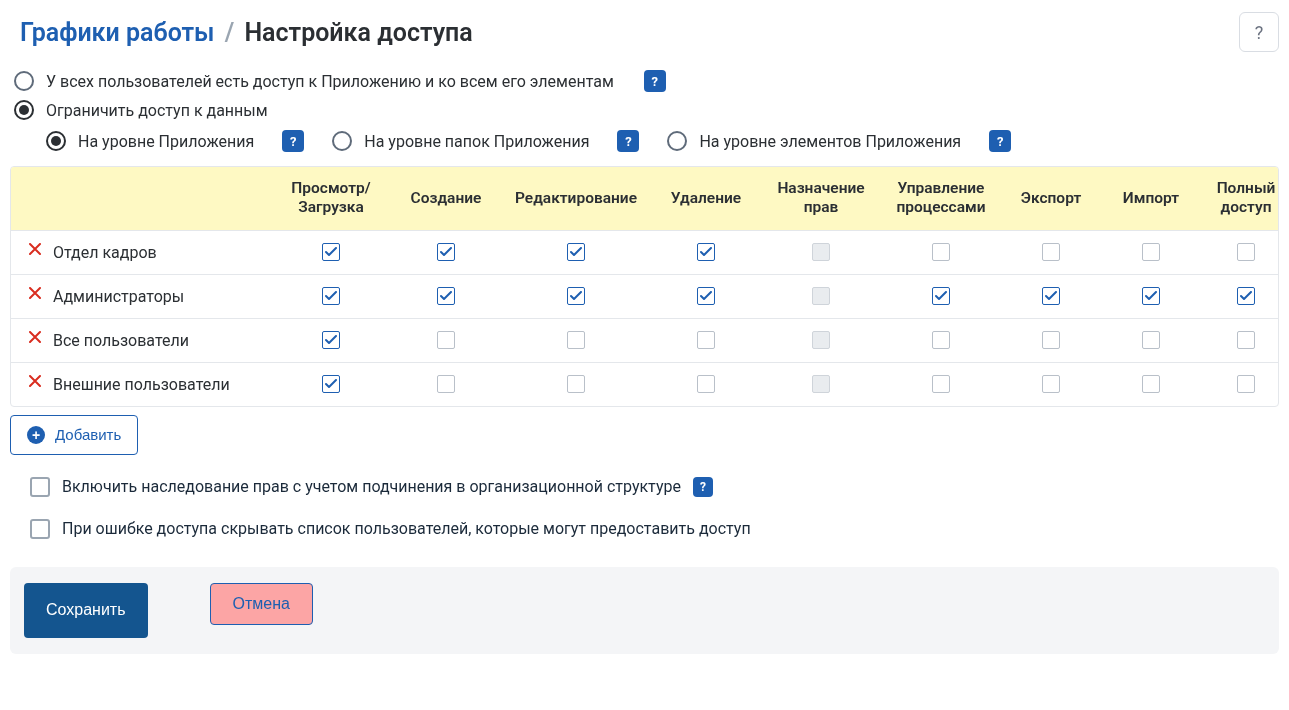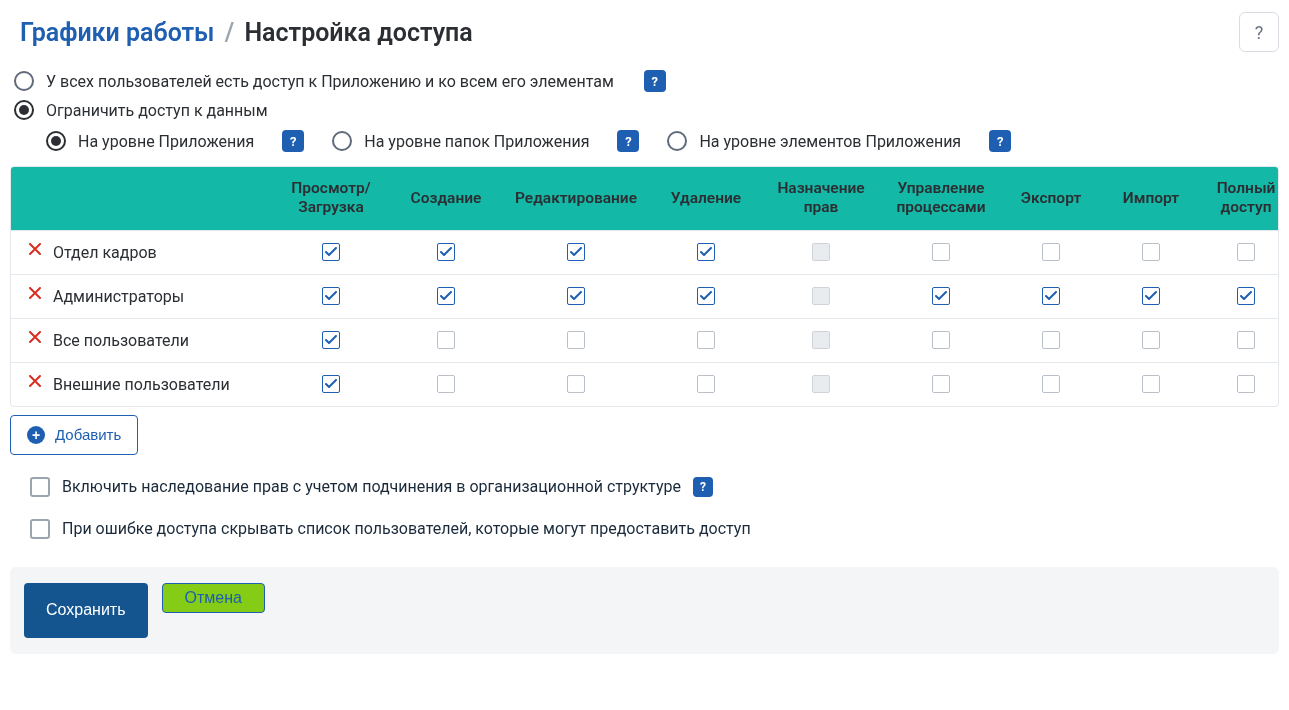--- a/index.html
+++ b/index.html
@@ -22,41 +22,41 @@
   .sub-row { margin-left: 36px; display: flex; align-items: center; gap: 28px; margin-top: 10px; margin-bottom: 14px; }
   .radio, .radio-sm { display: inline-flex; align-items: center; gap: 12px; cursor: pointer; color:#2b2f33;}
   .r-outer { width: 20px; height: 20px; border: 2px solid #5f6b7a; border-radius: 50%; display: inline-flex; align-items: center; justify-content: center; background:#fff;}
   .r-outer.sel { border-color: #2b2f33; }
   .r-dot { width: 10px; height: 10px; border-radius: 50%; background: #2b2f33; display:none;}
   .r-outer.sel .r-dot{display:block;}
   .hint { width: 22px; height: 22px; border-radius: 4px; background: #1e5fb1; color: #fff; font-size: 13px; font-weight: 700; display: inline-flex; align-items: center; justify-content: center; cursor: pointer;}
   .hint-sm{width:20px;height:20px;font-size:12px;}
   .table { border: 1px solid #e4e7eb; border-radius: 4px; overflow:hidden;}
   .thead, .trow { display: grid; grid-template-columns: 260px 120px 110px 150px 110px 120px 120px 100px 100px 90px; align-items: center; }
-  .thead { background: #14b8a6; border-bottom: 1px solid #e4e7eb; }
+  .thead { background: #fef9c3; border-bottom: 1px solid #e4e7eb; }
   .th { padding: 12px 8px; font-size: 15.5px; font-weight: 600; color: #2b2f33; text-align: center; display:flex; align-items:center; justify-content:center;}
   .th:first-child{justify-content:flex-start;}
   .th span{display:block; line-height:1.25;}
   .trow { border-bottom: 1px solid #e4e7eb; }
   .trow:last-child { border-bottom: none; }
   .td { padding: 12px 8px; text-align: center; display:flex;align-items:flex-start;justify-content:center;}
   .td.name { justify-content:flex-start; gap: 12px; font-size: 16px; color:#2b2f33; padding-left:18px;}
   .xicon { color: #d92d20; font-size: 16px; cursor: pointer; font-weight:700; display:inline-flex;}
   .cb { width: 18px; height: 18px; border: 1.5px solid #b9c0c9; border-radius: 2px; display: inline-flex; align-items: center; justify-content: center; background:#fff; cursor: pointer;}
   .cb.on { border-color: #1e5fb1; }
   .cb.dis { background: #e9ecef; border-color:#cfd4da;}
   .cb svg{display:none;}
   .cb.on svg{display:block;}
   .add-btn { margin-top: 8px; height: 40px; padding: 0 16px; border: 1px solid #1e5fb1; border-radius: 4px; background: #fff; color: #1e5fb1; font-size: 15px; display: inline-flex; align-items: center; gap: 10px; cursor: pointer; font-weight:500;}
   .plus-circ{width:18px;height:18px;border-radius:50%;background:#1e5fb1;color:#fff;display:inline-flex;align-items:center;justify-content:center;font-size:14px;font-weight:700;line-height:1;}
   .opt-row{display:flex;align-items:center;gap:12px;margin-top:22px;margin-left:20px;}
   .sq{width:20px;height:20px;border:2px solid #9aa5b1;border-radius:3px;cursor:pointer;background:#fff;}
   .footer{margin-top:28px;background:#f4f5f7;border-radius:6px;padding:16px 14px;display:flex;gap:14px;}
   .btn-pri{background:#14558f;color:#fff;border:none;border-radius:4px;height:55px;padding:0 22px;font-size:16px;cursor:pointer;}
-  .btn-sec{background:#84cc16;color:#1e5fb1;border:1px solid #1e5fb1;border-radius:4px;height:30px;padding:0 22px;font-size:16px;cursor:pointer;}
+  .btn-sec{background:#fca5a5;color:#1e5fb1;border:1px solid #1e5fb1;border-radius:4px;height:42px;padding:0 22px;font-size:16px;cursor:pointer;margin-left:48px;}
   .sub-item{display:flex;align-items:center;gap:28px;}
 </style>
 </head>
 <body>
 
 
 
 <div class="header">
   <div class="bc">
     <a>Графики работы</a>

